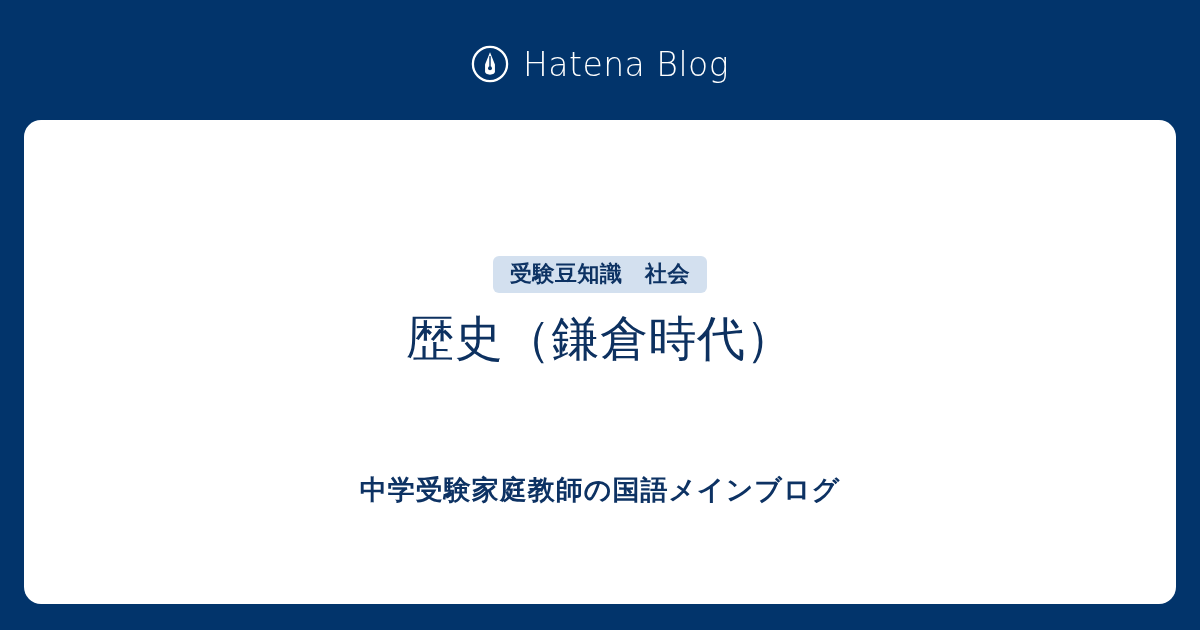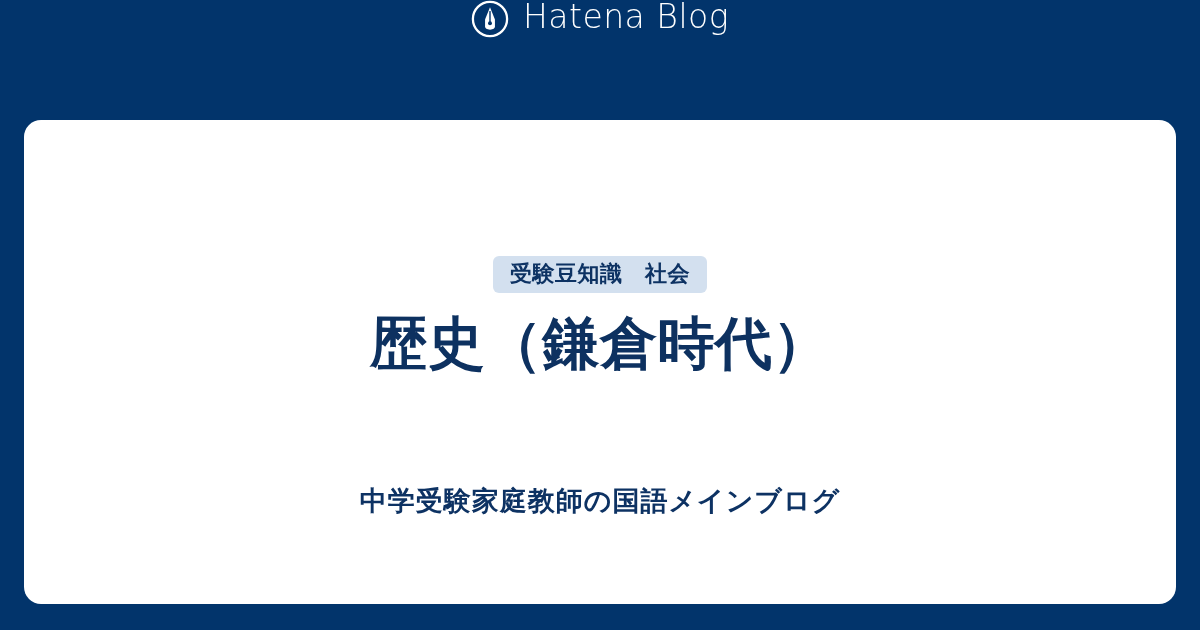--- a/index.html
+++ b/index.html
@@ -25,20 +25,21 @@
   }
 
   
   .brand-header {
     position: absolute;
     left: 0;
     top: 0;
     width: 1200px;
     height: 128px;
     display: flex;
+    align-items: center;
     justify-content: center;
     gap: 14px;
   }
 
   .brand-logo-icon {
     width: 38px;
     height: 38px;
     flex: 0 0 38px;
     display: block;
   }
@@ -88,22 +89,22 @@
     font-weight: 700;
     line-height: 1.1;
     letter-spacing: 0.5px;
     white-space: pre;
   }
 
   
   .entry-title {
     margin: 18px 0 0 0;
     color: #0d3160;
-    font-size: 57px;
-    font-weight: 700;
+    font-size: 48px;
+    font-weight: 400;
     line-height: 1.15;
     letter-spacing: 0.5px;
     text-align: center;
     white-space: nowrap;
   }
 
   
   .blog-name {
     margin: 108px 0 0 0;
     color: #0d3263;

